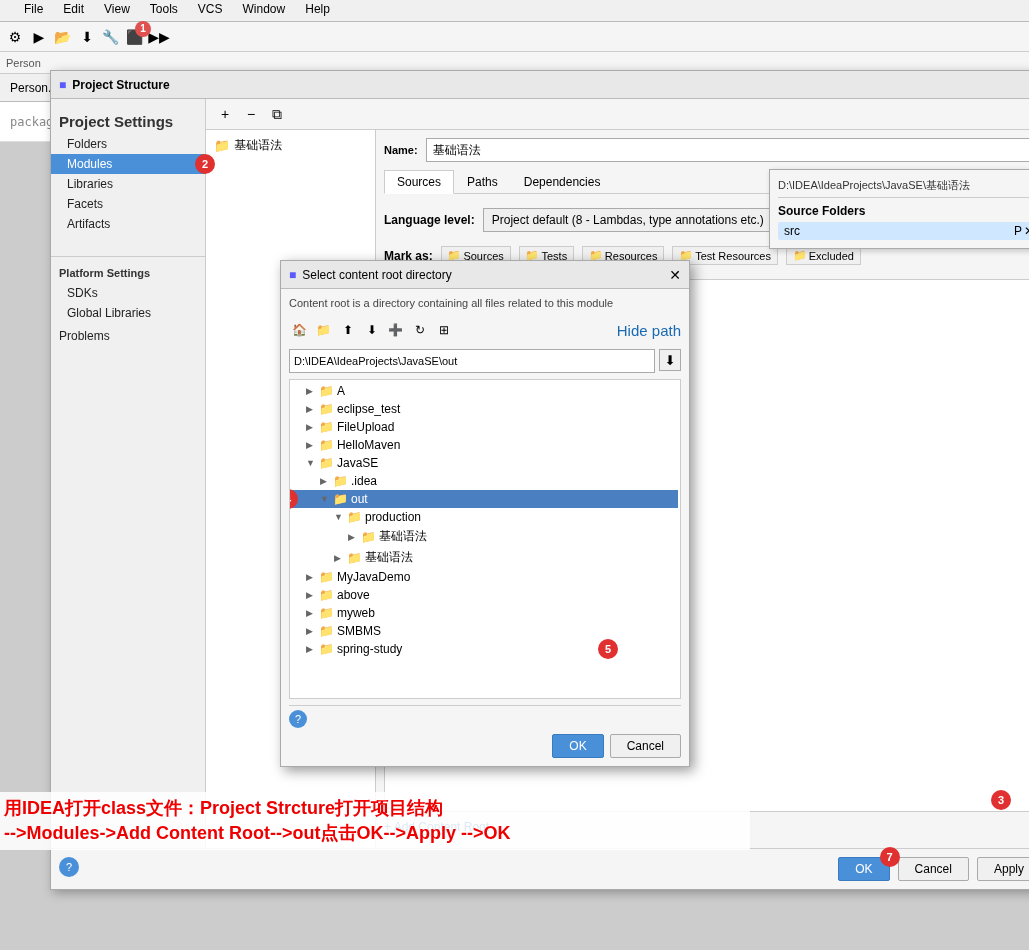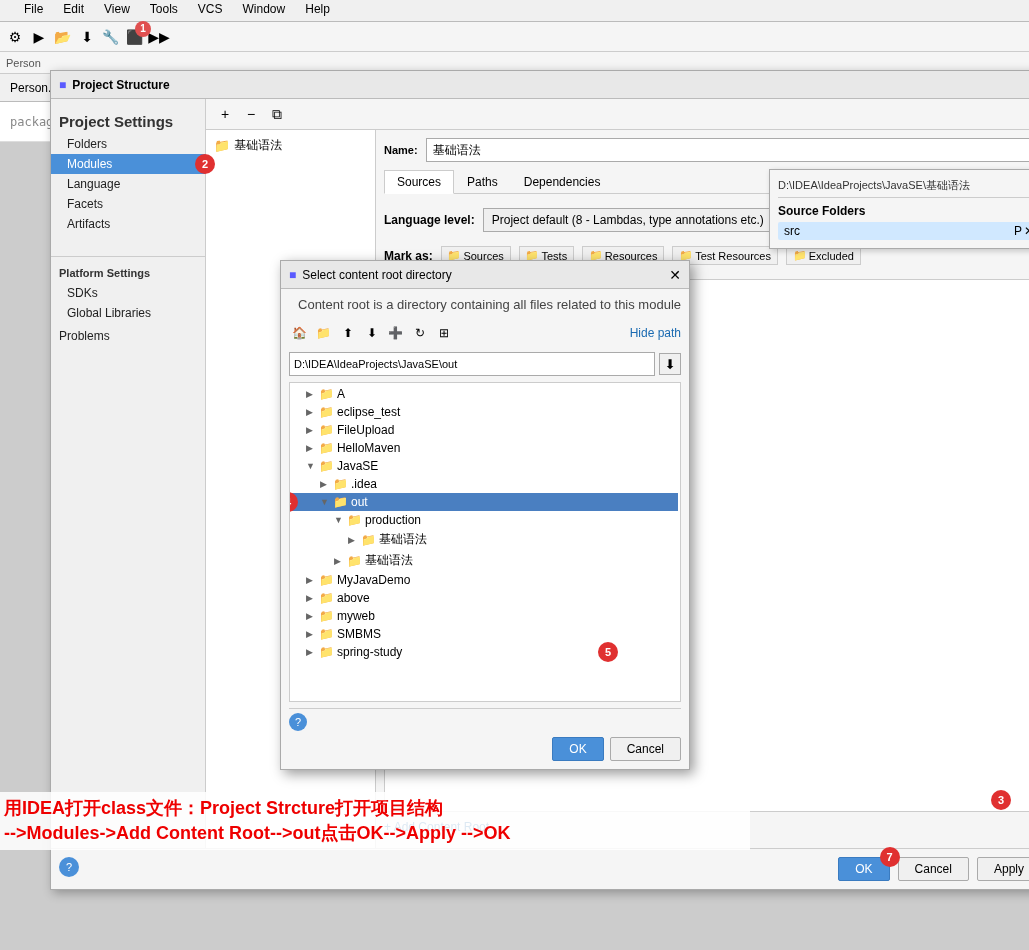--- a/index.html
+++ b/index.html
@@ -83,27 +83,27 @@
     .ps-bottom-btn { padding: 4px 16px; font-size: 12px; border: 1px solid #aaa; background: #f0f0f0; cursor: pointer; border-radius: 2px; }
     .ps-bottom-btn.primary { background: #4a90d9; color: white; border-color: #3a7bc0; }
     .ps-bottom-btn.annotated { position: relative; }
 
     
     .file-dialog { position: absolute; top: 260px; left: 280px; width: 410px; background: #f5f5f5; border: 1px solid #aaa; box-shadow: 4px 4px 12px rgba(0,0,0,0.4); z-index: 100; }
     .fd-title-bar { background: #e8e8e8; border-bottom: 1px solid #bbb; height: 28px; display: flex; align-items: center; padding: 0 8px; font-size: 12px; }
     .fd-title-icon { margin-right: 6px; color: #5a5aff; }
     .fd-close { margin-left: auto; cursor: pointer; font-size: 14px; }
     .fd-body { padding: 8px; }
-    .fd-desc { font-size: 13px; color: #444; margin-bottom: 8px; text-align: right; }
+    .fd-desc { font-size: 11px; color: #444; margin-bottom: 8px; }
     .fd-toolbar { display: flex; align-items: center; gap: 2px; margin-bottom: 6px; padding: 2px 0; }
     .fd-toolbar-btn { width: 22px; height: 22px; background: none; border: 1px solid transparent; cursor: pointer; display: flex; align-items: center; justify-content: center; font-size: 12px; }
-    .fd-path-bar { display: flex; align-items: center; gap: 4px; margin-bottom: 6px; }
+    .fd-path-bar { display: flex; align-items: flex-start; gap: 4px; margin-bottom: 6px; }
     .fd-path-input { flex: 1; height: 24px; border: 1px solid #aaa; padding: 0 4px; font-size: 11px; }
     .fd-path-btn { width: 22px; height: 22px; border: 1px solid #aaa; background: #f0f0f0; cursor: pointer; display: flex; align-items: center; justify-content: center; }
-    .fd-hide-path { font-size: 12px; color: #1a6ab1; cursor: pointer; text-align: right; }
+    .fd-hide-path { font-size: 15px; color: #1a6ab1; cursor: pointer; text-align: right; }
     .fd-tree { height: 320px; border: 1px solid #ccc; background: white; overflow-y: auto; padding: 2px; }
     .fd-tree-item { display: flex; align-items: center; gap: 3px; padding: 2px 4px; cursor: pointer; font-size: 12px; }
     .fd-tree-item.selected { background: #4a7fc1; color: white; }
     .fd-tree-item.selected .folder-icon { color: #ffd; }
     .fd-tree-item .chevron { font-size: 9px; color: #666; width: 10px; }
     .fd-tree-item .folder-icon { color: #c8a840; }
     .fd-footer { display: flex; align-items: center; margin-top: 6px; padding-top: 4px; border-top: 1px solid #ccc; }
     .fd-desc2 { font-size: 10px; color: #666; flex: 1; }
     .fd-help { width: 18px; height: 18px; border-radius: 50%; background: #4a90d9; color: white; font-size: 11px; display: flex; align-items: center; justify-content: center; cursor: pointer; }
     .fd-btns { display: flex; gap: 6px; justify-content: flex-end; margin-top: 6px; }
@@ -173,21 +173,21 @@
   </div>
   <div class="ps-body">
 
     <div class="ps-sidebar">
       <div class="ps-section-header">Project Settings</div>
       <div class="ps-item">Folders</div>
       <div class="ps-item active" style="position:relative;">
         Modules
         <span class="ann" style="position:absolute;right:-10px;top:50%;transform:translateY(-50%);">2</span>
       </div>
-      <div class="ps-item">Language</div>
+      <div class="ps-item">Libraries</div>
       <div class="ps-item">Facets</div>
       <div class="ps-item">Artifacts</div>
       <div class="ps-section-header2">Platform Settings</div>
       <div class="ps-item">SDKs</div>
       <div class="ps-item">Global Libraries</div>
       <div class="ps-problems">Problems</div>
     </div>
 
     <div class="ps-main">
       <div class="ps-main-toolbar">

